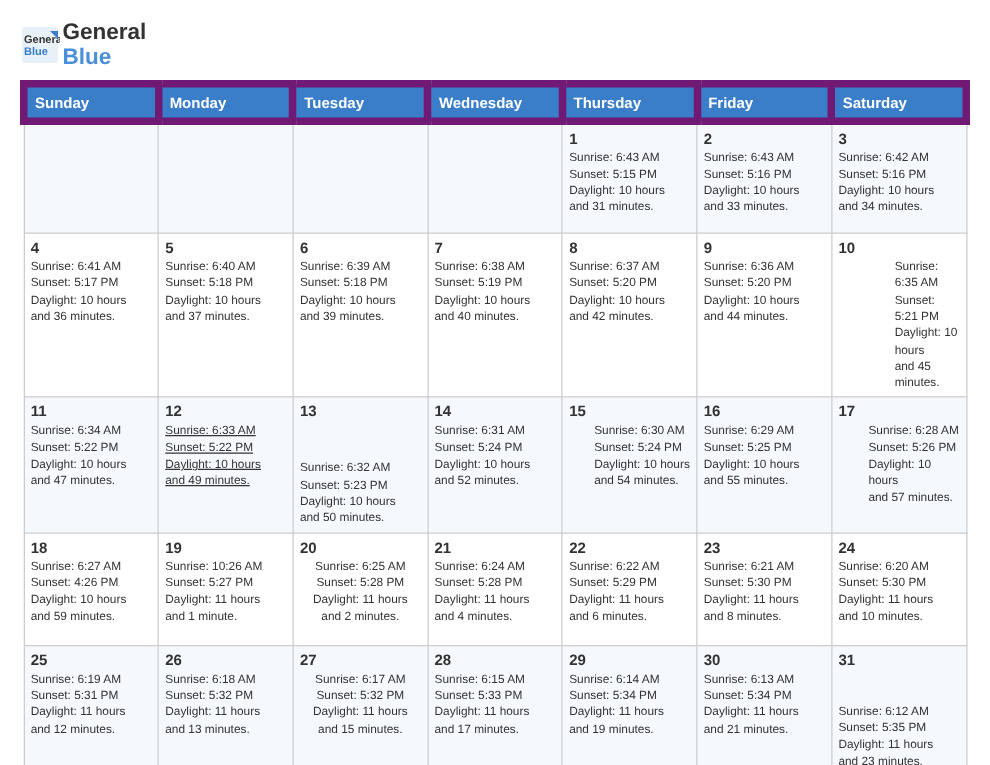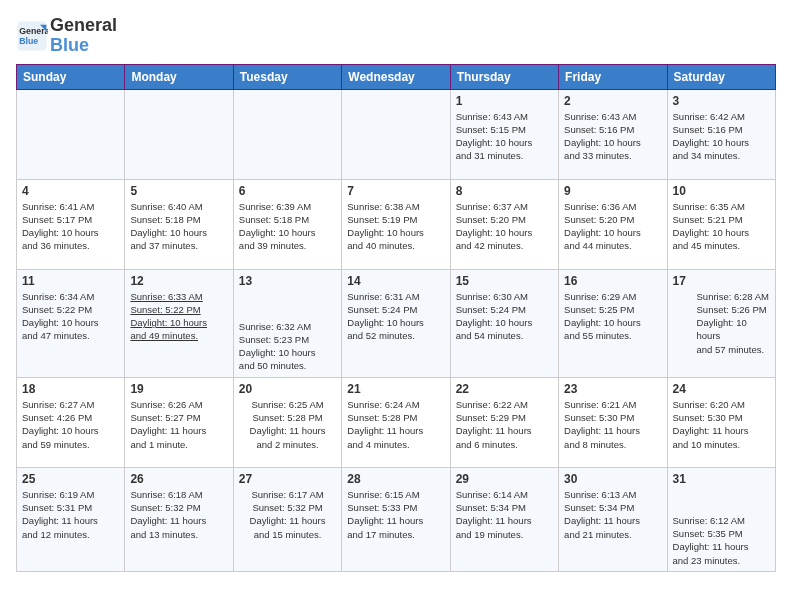--- a/index.html
+++ b/index.html
@@ -51,21 +51,21 @@
       border-collapse: collapse;
       table-layout: fixed;
     }
     thead tr th {
       background: #3a7dc9;
       color: #fff;
       font-size: 12px;
       font-weight: bold;
       padding: 5px 6px;
       text-align: left;
-      border: 1px solid #701a75;
+      border: 6px solid #701a75;
     }
     tbody tr td {
       border: 1px solid #ccc;
       vertical-align: top;
       padding: 4px 5px;
       font-size: 10px;
       color: #333;
       height: 90px;
       background: #fff;
     }
@@ -189,21 +189,21 @@
         </td>
         <td>
           <div class="day-num">9</div>
           <div class="cell-info" style="white-space: pre-line;">Sunrise: 6:36 AM
 Sunset: 5:20 PM
 Daylight: 10 hours
 and 44 minutes.</div>
         </td>
         <td>
           <div class="day-num">10</div>
-          <div class="cell-info" style="white-space: pre-line;">Sunrise: 6:35 AM
+          <div class="cell-info" style="white-space: pre-line; margin-left: 45px;">Sunrise: 6:35 AM
 Sunset: 5:21 PM
 Daylight: 10 hours
 and 45 minutes.</div>
         </td>
       </tr>
       <tr>
         <td>
           <div class="day-num">11</div>
           <div class="cell-info" style="white-space: pre-line;">Sunrise: 6:34 AM
 Sunset: 5:22 PM
@@ -226,21 +226,21 @@
         </td>
         <td>
           <div class="day-num">14</div>
           <div class="cell-info" style="white-space: pre-line;">Sunrise: 6:31 AM
 Sunset: 5:24 PM
 Daylight: 10 hours
 and 52 minutes.</div>
         </td>
         <td>
           <div class="day-num">15</div>
-          <div class="cell-info" style="white-space: pre-line;">Sunrise: 6:30 AM
+          <div class="cell-info" style="white-space: pre-line; margin-left: 20px;">Sunrise: 6:30 AM
 Sunset: 5:24 PM
 Daylight: 10 hours
 and 54 minutes.</div>
         </td>
         <td>
           <div class="day-num">16</div>
           <div class="cell-info" style="white-space: pre-line;">Sunrise: 6:29 AM
 Sunset: 5:25 PM
 Daylight: 10 hours
 and 55 minutes.</div>
@@ -256,21 +256,21 @@
       <tr>
         <td>
           <div class="day-num">18</div>
           <div class="cell-info" style="white-space: pre-line;">Sunrise: 6:27 AM
 Sunset: 4:26 PM
 Daylight: 10 hours
 and 59 minutes.</div>
         </td>
         <td>
           <div class="day-num">19</div>
-          <div class="cell-info" style="white-space: pre-line;">Sunrise: 6:26 AM
+          <div class="cell-info" style="white-space: pre-line;">Sunrise: 10:26 AM
 Sunset: 5:27 PM
 Daylight: 11 hours
 and 1 minute.</div>
         </td>
         <td>
           <div class="day-num">20</div>
           <div class="cell-info" style="white-space: pre-line; text-align: center;">Sunrise: 6:25 AM
 Sunset: 5:28 PM
 Daylight: 11 hours
 and 2 minutes.</div>

